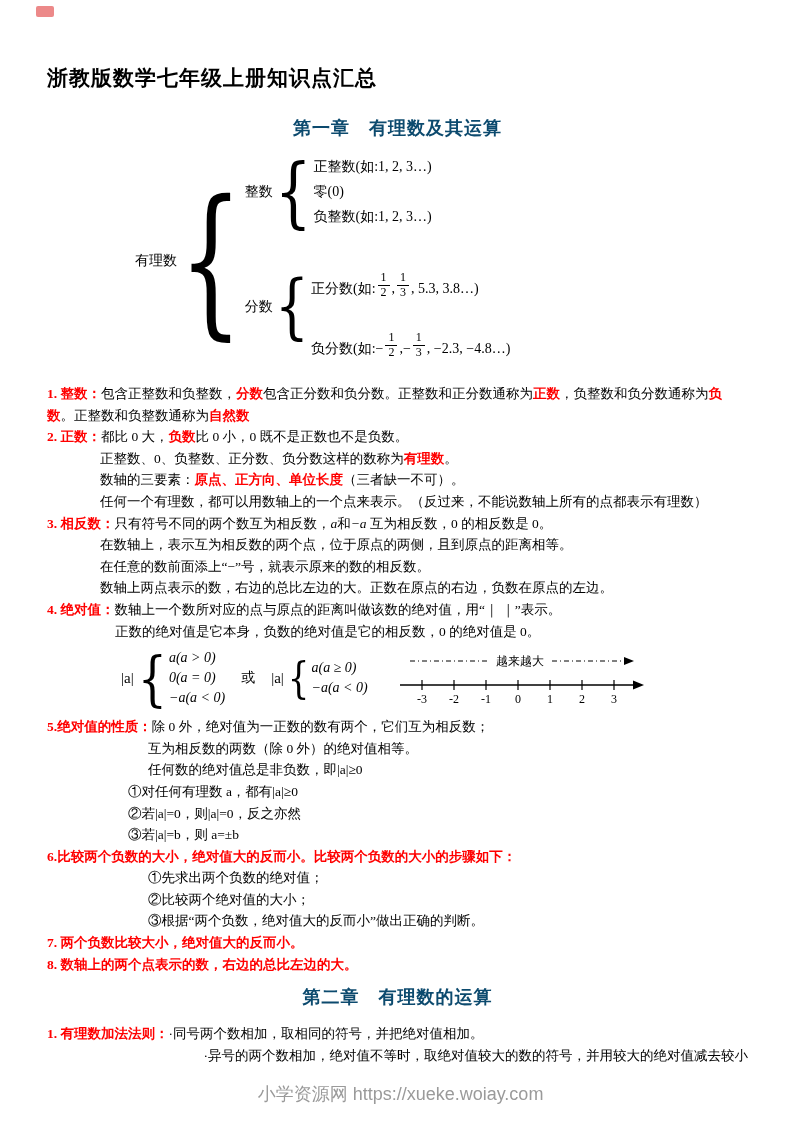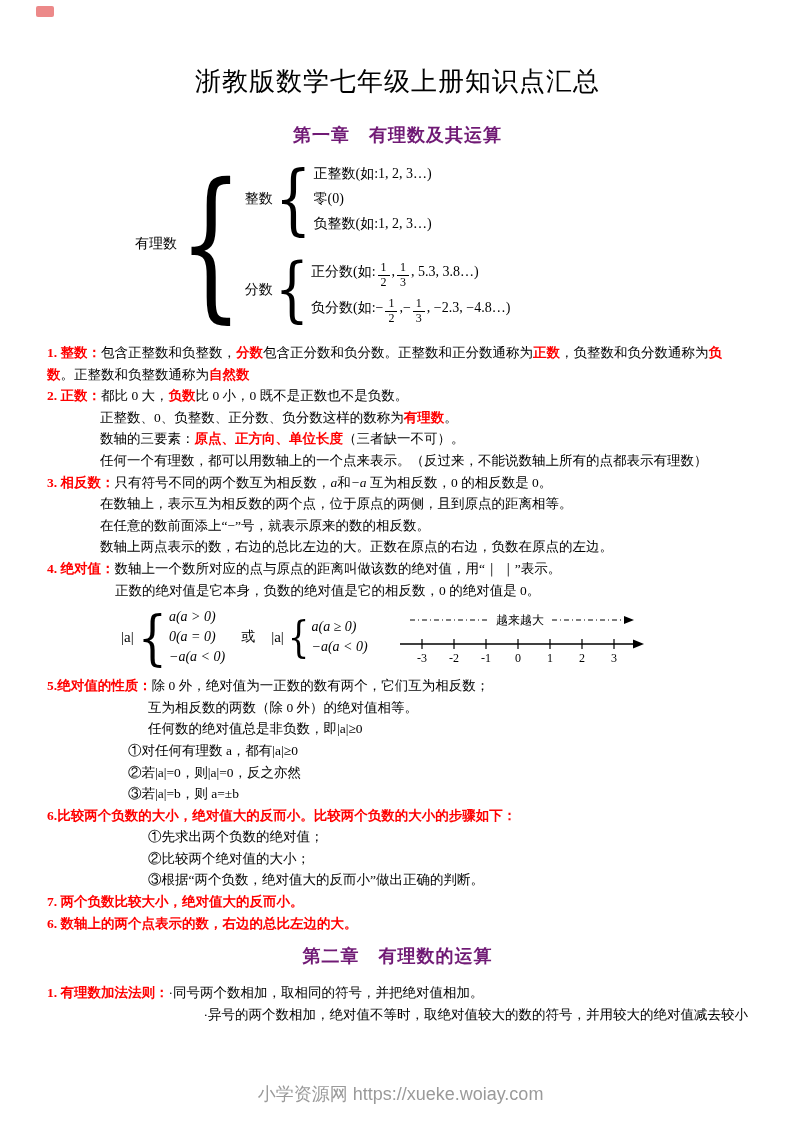--- a/index.html
+++ b/index.html
@@ -16,32 +16,31 @@
     color: #000;
     overflow: hidden;
   }
   .corner-stamp {
     position: absolute; top: 6px; left: 36px;
     width: 18px; height: 11px;
     background: rgba(220,40,40,.55);
     border-radius: 2px;
   }
   .doc-title {
-    text-align: center;
-    font-size: 26px;
-    font-weight: normal;
+    font-size: 21px;
+    font-weight: bold;
     color: #000;
     margin: 0 0 24px 0;
     letter-spacing: 1px;
   }
   .chapter {
     text-align: center;
     font-size: 18px;
     font-weight: bold;
-    color: #701a75;
+    color: #0c4a6e;
     margin: 10px 0 14px 0;
     letter-spacing: 1px;
   }
   
   .tree {
     display: flex;
     align-items: center;
     margin: 6px 0 16px 88px;
     font-size: 14px;
   }
@@ -56,21 +55,21 @@
   }
   .brace-outer { font-size: 100px; transform: scaleY(1.62); margin: 0 2px; }
   .brace-3  { font-size: 58px; transform: scaleY(1.32); margin: 0 2px; }
   .brace-2  { font-size: 54px; transform: scaleY(1.30); margin: 0 2px; }
   .brace-3b { font-size: 46px; transform: scaleY(1.30); margin: 0 2px; }
   .brace-2b { font-size: 34px; transform: scaleY(1.25); margin: 0 2px; }
   .tree-branches { display: flex; flex-direction: column; gap: 18px; }
   .branch { display: flex; align-items: center; }
   .branch-label { white-space: nowrap; }
   .bitem { line-height: 25px; white-space: nowrap; }
-  .fline { line-height: 36px; display: flex; align-items: flex-end; }
+  .fline { line-height: 36px; display: flex; align-items: flex-start; margin-top: 24px; }
   .frac {
     display: inline-flex;
     flex-direction: column;
     align-items: center;
     line-height: 1.15;
     font-size: 12px;
     margin: 0 2px;
     vertical-align: middle;
   }
   .frac .num { border-bottom: 1px solid #000; padding: 0 3px; }
@@ -237,21 +236,21 @@
       <p class="line ind-4"><span>互为相反数的两数（除 0 外）的绝对值相等。</span></p>
       <p class="line ind-4"><span>任何数的绝对值总是非负数，即|a|≥0</span></p>
       <p class="line ind-3"><span>①对任何有理数 a，都有|a|≥0</span></p>
       <p class="line ind-3"><span>②若|a|=0，则|a|=0，反之亦然</span></p>
       <p class="line ind-3"><span>③若|a|=b，则 a=±b</span></p>
       <p class="line"><span class="red">6.比较两个负数的大小，绝对值大的反而小。比较两个负数的大小的步骤如下：</span></p>
       <p class="line ind-4"><span>①先求出两个负数的绝对值；</span></p>
       <p class="line ind-4"><span>②比较两个绝对值的大小；</span></p>
       <p class="line ind-4"><span>③根据“两个负数，绝对值大的反而小”做出正确的判断。</span></p>
       <p class="line"><span class="red">7. 两个负数比较大小，绝对值大的反而小。</span></p>
-      <p class="line"><span class="red">6. 数轴上的两个点表示的数，右边的总比左边的大。</span></p>
+      <p class="line"><span class="red">8. 数轴上的两个点表示的数，右边的总比左边的大。</span></p>
     </div>
 
   <h2 class="chapter">第二章　有理数的运算</h2>
 
   <div class="blocks">
       <p class="line"><span class="red">1. 有理数加法法则：</span><span>·同号两个数相加，取相同的符号，并把绝对值相加。</span></p>
       <p class="line ind-5"><span>·异号的两个数相加，绝对值不等时，取绝对值较大的数的符号，并用较大的绝对值减去较小</span></p>
     </div>
 
   <div class="footer">小学资源网 https://xueke.woiay.com</div>

